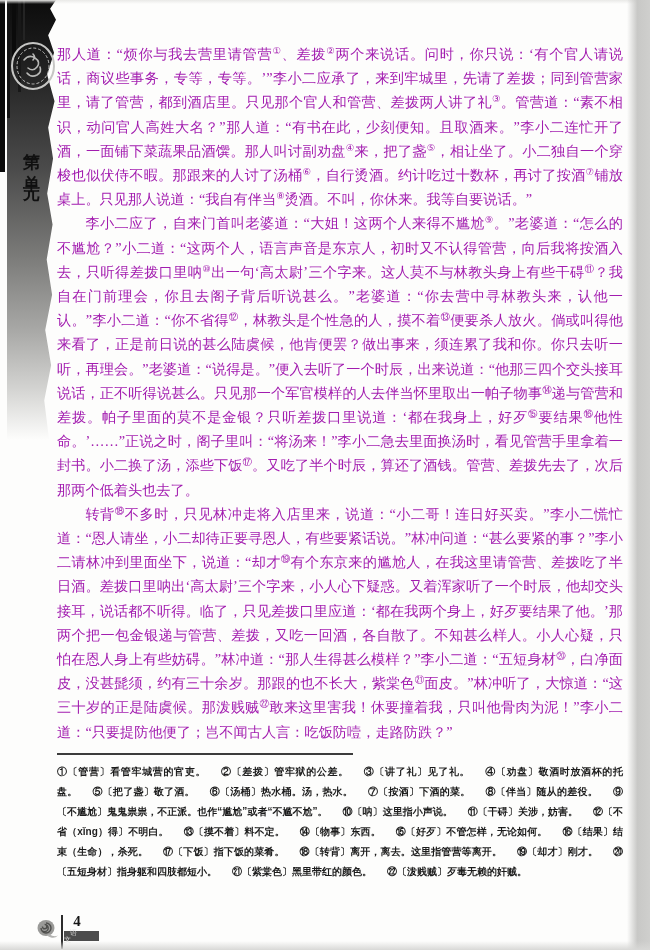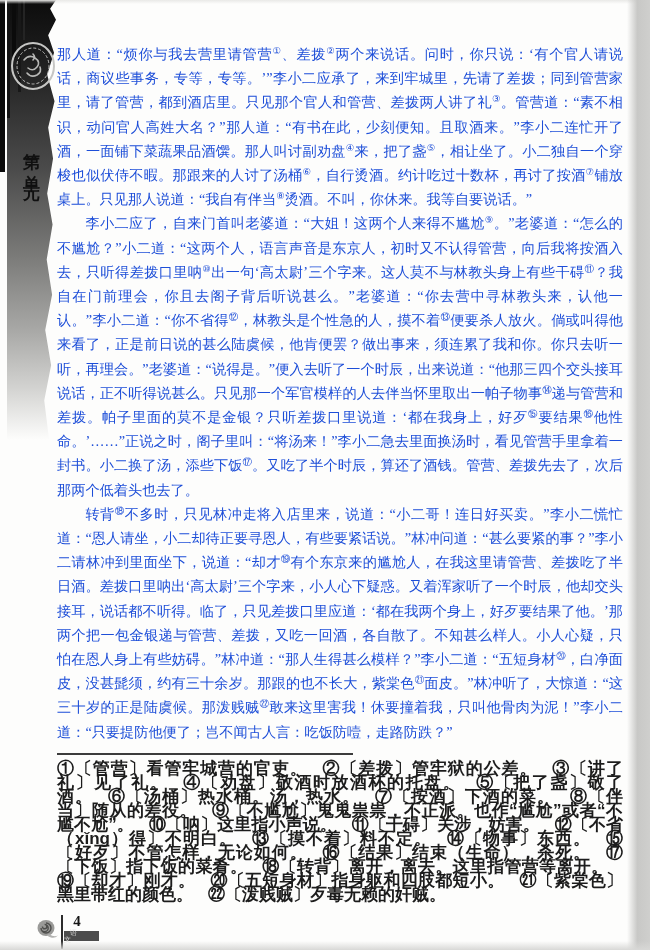--- a/index.html
+++ b/index.html
@@ -31,31 +31,31 @@
   .stripe.s5 { left:23px; width:2px; height:40px; background:#242424; }
 
   .seal { position:absolute; left:9px; top:40px; width:48px; height:52px; }
   .unit-label { position:absolute; left:20px; top:139px;
     writing-mode:vertical-rl; text-orientation:upright;
     font-family:"Liberation Sans", sans-serif; font-weight:bold;
     font-size:17px; letter-spacing:11px; color:#101010; }
 
   
   .main-text { position:absolute; left:57px; top:42px; width:566px;
-    font-size:14.2px; line-height:24.2px; color:#1d4ed8;
+    font-size:14.2px; line-height:24.2px; color:#a21caf;
     text-align:justify; }
   .para { margin:0; text-indent:2em; }
   .para.first { text-indent:0; }
   .fnref { font-size:9.5px; vertical-align:5px; line-height:0; letter-spacing:0; }
 
   
   .fn-rule { position:absolute; left:57px; top:753px; width:296px; height:1.5px; background:#3c3c3c; }
   .footnotes { position:absolute; left:57px; top:762px; width:566px;
     font-family:"Liberation Sans", sans-serif; font-weight:bold;
-    font-size:17px; line-height:14px; color:#1c1c1c; text-align:justify; }
+    font-size:10px; line-height:20px; color:#1c1c1c; text-align:justify; }
   .fn-item { margin-right:15px; }
 
   
   .footer { position:absolute; left:0; top:905px; width:200px; height:45px; }
   .snail { position:absolute; left:36px; top:13px; width:24px; height:21px; }
   .footer-divider { position:absolute; left:61px; top:10px; width:2px; height:34px; background:#2c2c2c; }
   .page-number { position:absolute; left:66px; top:8px; width:22px; text-align:center;
     font-family:"Liberation Serif", serif; font-weight:bold; font-size:15px; color:#141414; }
   .imprint-bar { position:absolute; left:64px; top:26px; width:35px; height:9.5px;
     background:#4c4c4c; display:flex; align-items:center; justify-content:center; }

